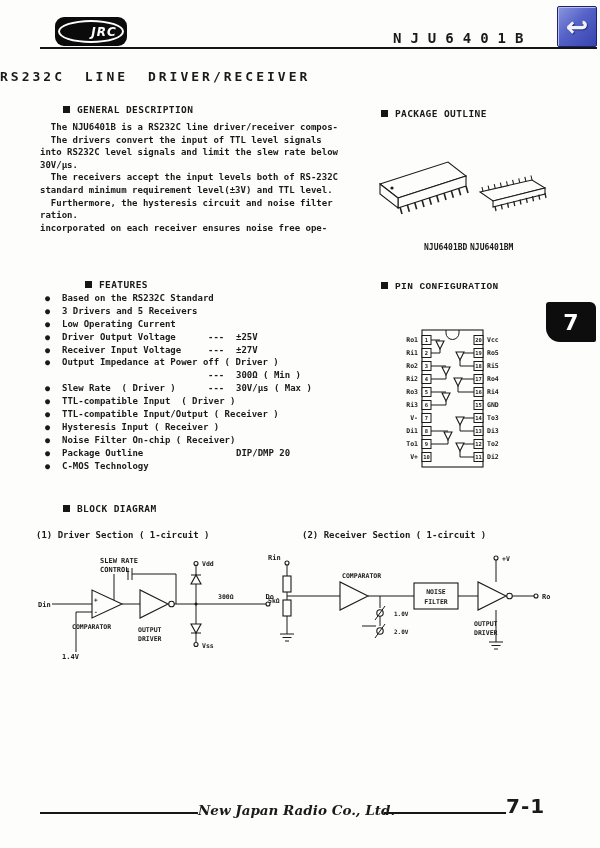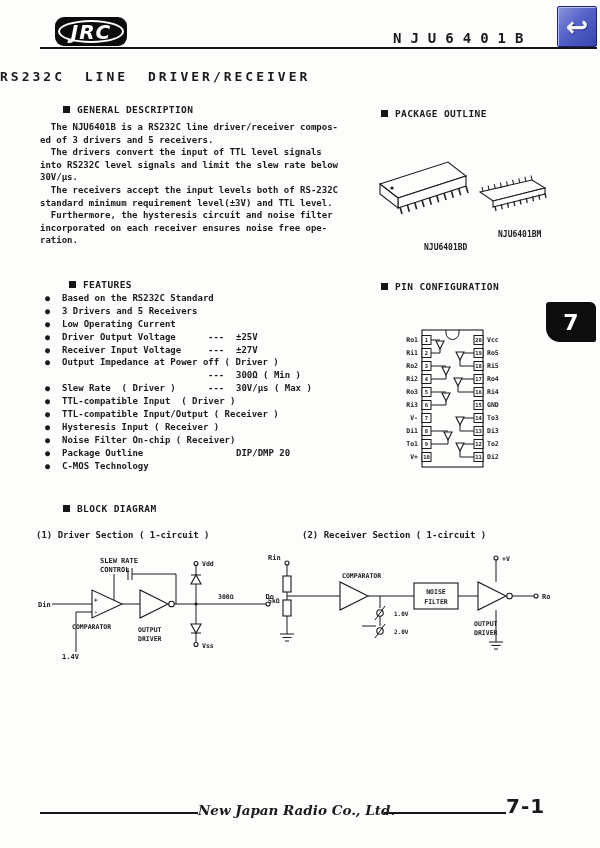--- a/index.html
+++ b/index.html
@@ -4,22 +4,22 @@
 <style>
   html,body{margin:0;padding:0;background:#e8e8e8;}
   .page{position:relative;width:600px;height:848px;background:#fdfdfc;overflow:hidden;
         font-family:"DejaVu Sans Mono",monospace;color:#1a1a1a;font-weight:bold;}
   
   .logo{position:absolute;left:55px;top:17px;width:72px;height:29px;background:#0b0b0b;
         border-radius:9px;}
   .logo-ellipse{position:absolute;left:3px;top:3px;right:3px;bottom:3px;border:2px solid #fff;
         border-radius:50%;}
   .logo-text{position:absolute;left:0;top:0;width:100%;height:100%;display:flex;align-items:center;
-        justify-content:center;color:#fff;font-style:italic;font-size:20px;letter-spacing:1px;
-        font-family:"DejaVu Sans",sans-serif;font-weight:bold;}
+        justify-content:center;color:#fff;font-style:italic;font-size:12px;letter-spacing:1px;
+        font-family:"DejaVu Sans",sans-serif;font-weight:bold;padding-left:13px;}
   .part-number{position:absolute;left:393px;top:30px;font-size:14px;letter-spacing:9px;white-space:nowrap;}
   .return-btn{position:absolute;left:557px;top:6px;width:38px;height:39px;
         background:linear-gradient(135deg,#8d97dd 0%,#5562c8 45%,#3644ae 100%);
         border:1px solid #1c2470;border-radius:2px;display:flex;align-items:center;justify-content:center;
         box-shadow:inset 1px 1px 0 #b9bfec;cursor:pointer;}
   .return-icon{color:#f2f2f2;font-size:27px;line-height:27px;text-shadow:1px 1px 1px #222a80;
         font-family:"DejaVu Sans",sans-serif;}
   .header-rule{position:absolute;left:40px;top:47px;width:557px;height:2px;background:#161616;}
   .doc-title{position:absolute;left:0;top:69px;width:600px;text-align:left;font-size:13px;
         letter-spacing:3px;word-spacing:9px;white-space:nowrap;}
@@ -68,32 +68,31 @@
     <span class="return-icon">↩</span>
   </div>
   <div class="header-rule"></div>
   <div class="doc-title">RS232C LINE DRIVER/RECEIVER</div>
 
   <div class="sec-head" style="left:40px;top:104px;">
     <span class="sq"></span><span>GENERAL DESCRIPTION</span>
   </div>
   <div class="desc">
       <div class="desc-line">  The NJU6401B is a RS232C line driver/receiver compos-</div>
-      <div class="desc-line">ed of 3 drivers and 5 receivers.</div>
       <div class="desc-line">  The drivers convert the input of TTL level signals</div>
       <div class="desc-line">into RS232C level signals and limit the slew rate below</div>
       <div class="desc-line">30V/μs.</div>
       <div class="desc-line">  The receivers accept the input levels both of RS-232C</div>
       <div class="desc-line">standard minimum requirement level(±3V) and TTL level.</div>
       <div class="desc-line">  Furthermore, the hysteresis circuit and noise filter</div>
+      <div class="desc-line">ration.</div>
       <div class="desc-line">incorporated on each receiver ensures noise free ope-</div>
-      <div class="desc-line">ration.</div>
     </div>
 
-  <div class="sec-head" style="left:36px;top:279px;padding-left:10px;">
+  <div class="sec-head" style="left:52px;top:279px;padding-left:10px;">
     <span class="sq"></span><span>FEATURES</span>
   </div>
   <div class="features">
       <div class="feat-row"><span class="feat-bullet">●</span><span class="feat-label">Based on the RS232C Standard</span><span class="feat-dots"></span><span class="feat-value"></span></div>
       <div class="feat-row"><span class="feat-bullet">●</span><span class="feat-label">3 Drivers and 5 Receivers</span><span class="feat-dots"></span><span class="feat-value"></span></div>
       <div class="feat-row"><span class="feat-bullet">●</span><span class="feat-label">Low Operating Current</span><span class="feat-dots"></span><span class="feat-value"></span></div>
       <div class="feat-row"><span class="feat-bullet">●</span><span class="feat-label">Driver Output Voltage</span><span class="feat-dots">---</span><span class="feat-value">±25V</span></div>
       <div class="feat-row"><span class="feat-bullet">●</span><span class="feat-label">Receiver Input Voltage</span><span class="feat-dots">---</span><span class="feat-value">±27V</span></div>
       <div class="feat-row"><span class="feat-bullet">●</span><span class="feat-label">Output Impedance at Power off ( Driver )</span><span class="feat-dots"></span><span class="feat-value"></span></div>
       <div class="feat-row"><span class="feat-bullet"></span><span class="feat-label"></span><span class="feat-dots">---</span><span class="feat-value">300Ω ( Min )</span></div>
@@ -139,23 +138,23 @@
       <line x1="127.125" y1="42.0625" x2="126.125" y2="37.5625" stroke="#222" stroke-width="1.1"></line>
       <line x1="133.25" y1="40.625" x2="132.25" y2="36.125" stroke="#222" stroke-width="1.1"></line>
       <line x1="139.375" y1="39.1875" x2="138.375" y2="34.6875" stroke="#222" stroke-width="1.1"></line>
       <line x1="145.5" y1="37.75" x2="144.5" y2="33.25" stroke="#222" stroke-width="1.1"></line>
       <line x1="151.625" y1="36.3125" x2="150.625" y2="31.8125" stroke="#222" stroke-width="1.1"></line>
       <line x1="157.75" y1="34.875" x2="156.75" y2="30.375" stroke="#222" stroke-width="1.1"></line>
       <line x1="163.875" y1="33.4375" x2="162.875" y2="28.9375" stroke="#222" stroke-width="1.1"></line>
       <line x1="170" y1="32" x2="169" y2="27.5" stroke="#222" stroke-width="1.1"></line>
     </svg>
   <div class="pkg-label" style="left:388px;top:243px;padding-left:36px;">NJU6401BD</div>
-  <div class="pkg-label" style="left:470px;top:230px;margin-left:28px;">NJU6401BM</div>
-
-  <div class="sec-head" style="left:358px;top:281px;">
+  <div class="pkg-label" style="left:470px;top:243px;">NJU6401BM</div>
+
+  <div class="sec-head" style="left:358px;top:281px;font-family:Liberation Mono, monospace;">
     <span class="sq"></span><span>PIN CONFIGURATION</span>
   </div>
   <div class="side-tab">
     <span>7</span>
   </div>
   <svg style="left:392px;top:320px;" width="140" height="160" viewBox="0 0 140 160">
     <rect x="30" y="10" width="61" height="137" class="shape"></rect>
     <path d="M54 10 v3 a6 6 0 0 0 13 0 v-3" class="wire"></path>
 
     <polygon class="shape" points="44,21 52,21 48,29"></polygon>

